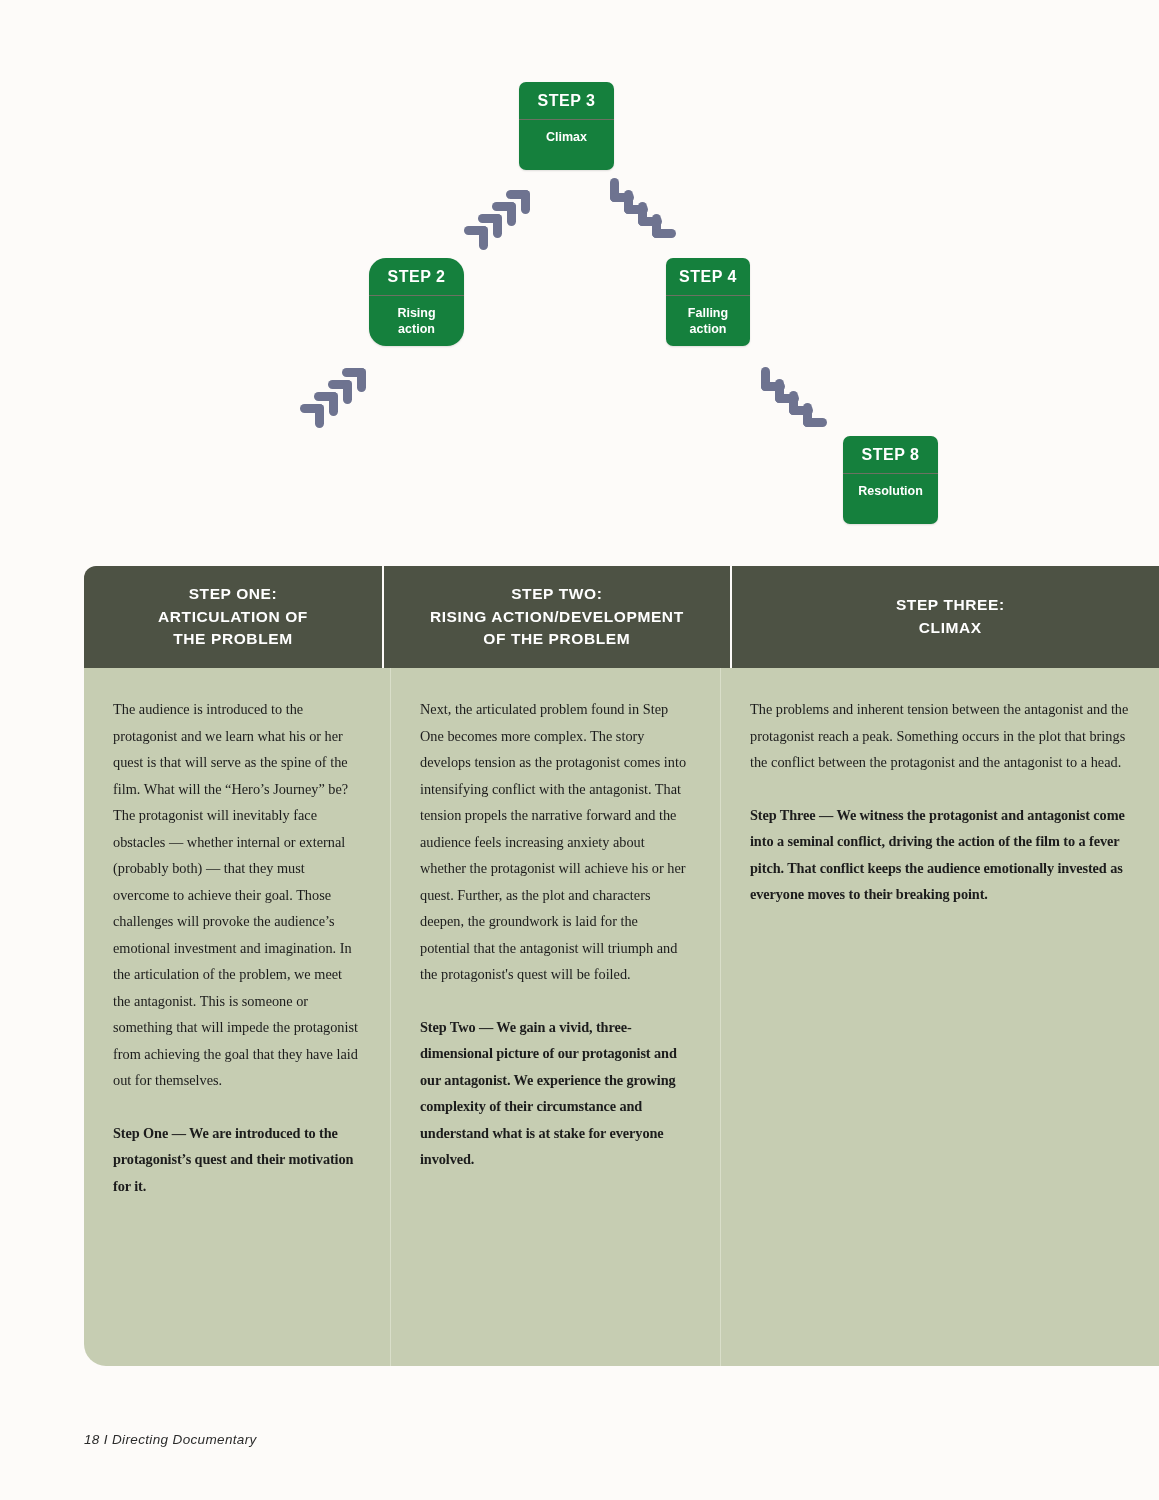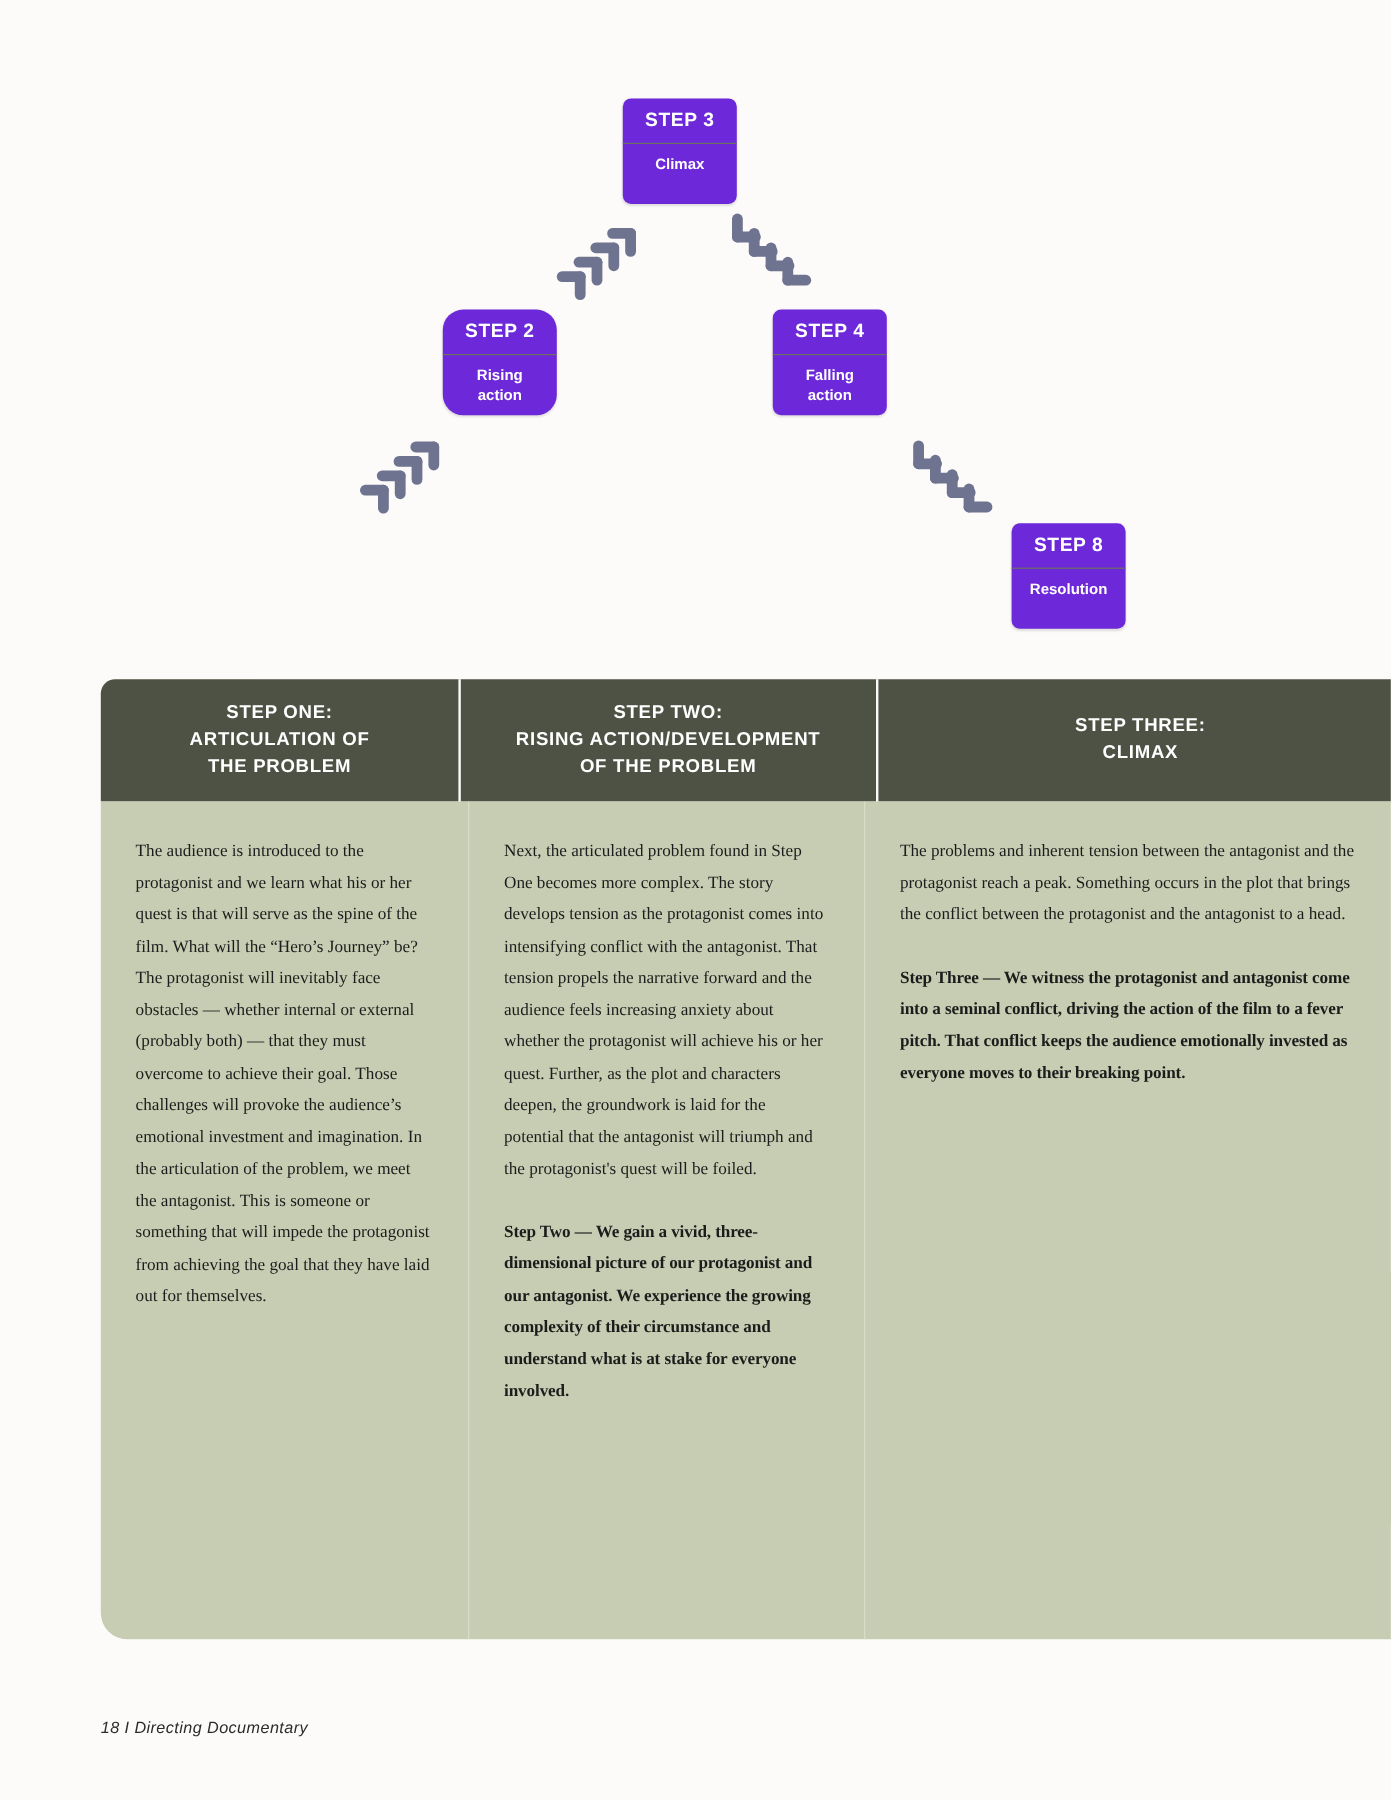--- a/index.html
+++ b/index.html
@@ -19,21 +19,21 @@
   #diagram {
     position: absolute;
     left: 0;
     top: 0;
     width: 1159px;
     height: 560px;
   }
 
   .step-box {
     position: absolute;
-    background: #6d28d9;
+    background: #15803d;
     border-radius: 7px;
     color: #ffffff;
     box-sizing: border-box;
     text-align: center;
     box-shadow: 0 1px 2px rgba(0,0,0,0.12);
   }
   .step-box .step-num {
     font-weight: bold;
     letter-spacing: 0.5px;
     display: block;
@@ -50,21 +50,21 @@
     padding-right: 4px;
     font-size: 12.5px;
     font-weight: bold;
     line-height: 1.35;
   }
 
   
   #box-step1 { left: 215px; top: 436px;  width: 95px;  height: 88px; }
   #box-step2 { left: 369px; top: 258px;  width: 95px;  height: 88px; border-radius: 17px; }
   #box-step3 { left: 519px; top: 82px;   width: 95px;  height: 88px; }
-  #box-step4 { left: 644px; top: 258px;  width: 95px;  height: 88px; }
+  #box-step4 { left: 666px; top: 258px;  width: 84px;  height: 88px; }
   #box-step5 { left: 843px; top: 436px;  width: 95px;  height: 88px; }
 
   
   .chev-group { position: absolute; }
   .chev {
     position: absolute;
     width: 30px;
     height: 30px;
   }
   .chev::before, .chev::after {
@@ -241,20 +241,21 @@
 
   <div id="table-head">
     <div class="col-head c1">STEP ONE:<br>ARTICULATION OF<br>THE PROBLEM</div>
     <div class="col-head c2">STEP TWO:<br>RISING ACTION/DEVELOPMENT<br>OF THE PROBLEM</div>
     <div class="col-head c3">STEP THREE:<br>CLIMAX</div>
   </div>
 
   <div id="table-body">
     <div class="col-body c1">
       <p>The audience is introduced to the protagonist and we learn what his or her quest is that will serve as the spine of the film. What will the “Hero’s Journey” be? The protagonist will inevitably face obstacles — whether internal or external (probably both) — that they must overcome to achieve their goal. Those challenges will provoke the audience’s emotional investment and imagination. In the articulation of the problem, we meet the antagonist. This is someone or something that will impede the protagonist from achieving the goal that they have laid out for themselves.</p>
+      <p class="summary">Step One — We are introduced to the protagonist’s quest and their motivation for it.</p>
     </div>
     <div class="col-body c2">
       <p>Next, the articulated problem found in Step One becomes more complex. The story develops tension as the protagonist comes into intensifying conflict with the antagonist. That tension propels the narrative forward and the audience feels increasing anxiety about whether the protagonist will achieve his or her quest. Further, as the plot and characters deepen, the groundwork is laid for the potential that the antagonist will triumph and the protagonist's quest will be foiled.</p>
       <p class="summary">Step Two — We gain a vivid, three-dimensional picture of our protagonist and our antagonist. We experience the growing complexity of their circumstance and understand what is at stake for everyone involved.</p>
     </div>
     <div class="col-body c3">
       <p>The problems and inherent tension between the antagonist and the protagonist reach a peak. Something occurs in the plot that brings the conflict between the protagonist and the antagonist to a head.</p>
       <p class="summary">Step Three — We witness the protagonist and antagonist come into a seminal conflict, driving the action of the film to a fever pitch. That conflict keeps the audience emotionally invested as everyone moves to their breaking point.</p>
     </div>
   </div>

